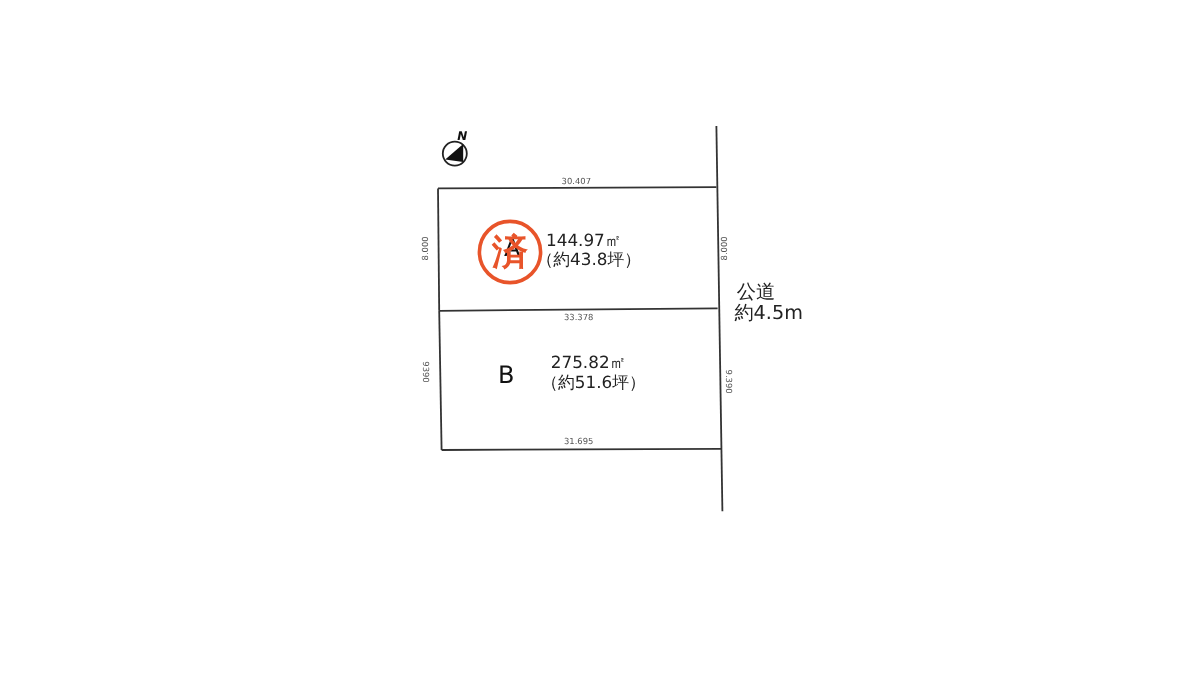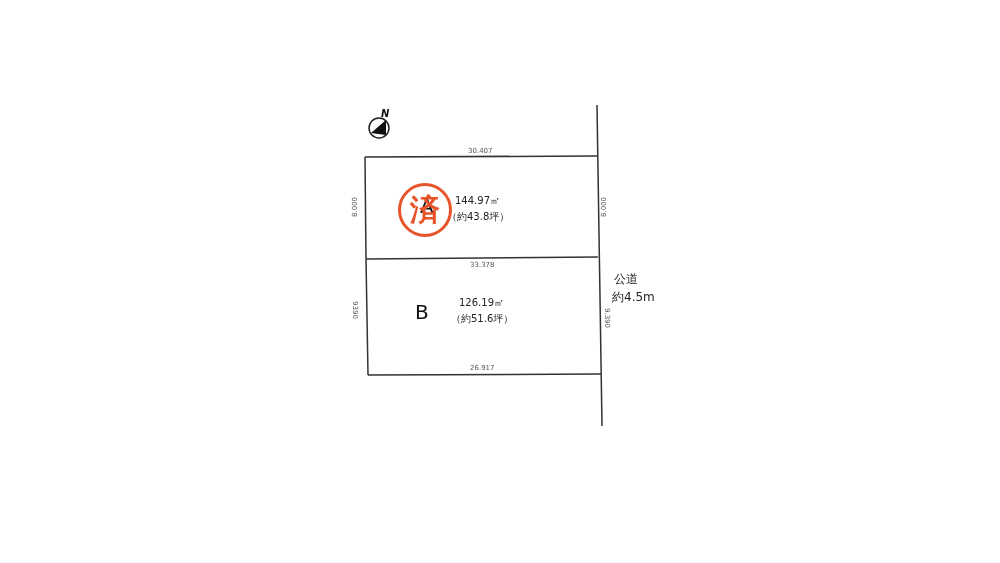--- a/index.html
+++ b/index.html
@@ -2,23 +2,23 @@
 <html><head>
 <meta charset="utf-8">
 <style>
   html, body { margin:0; padding:0; background:#ffffff; }
   body { width:1000px; height:563px; position:relative; overflow:hidden;
          font-family:"DejaVu Sans", sans-serif; color:#222; }
   .plan { position:absolute; left:0; top:0; width:1000px; height:563px; }
   .dim { position:absolute; font-size:7px; color:#555; white-space:nowrap; }
   .dim.v { transform:rotate(-90deg); transform-origin:center; }
   .dim.v2 { transform:rotate(90deg); transform-origin:center; }
-  .area { position:absolute; font-size:10px; color:#222; line-height:16px; white-space:nowrap; }
+  .area { position:absolute; font-size:14px; color:#222; line-height:16px; white-space:nowrap; }
   .lot-letter { position:absolute; font-size:20px; color:#111; }
-  .road { position:absolute; font-size:12px; color:#222; line-height:18px; white-space:nowrap;margin-top:36px; }
+  .road { position:absolute; font-size:16px; color:#222; line-height:18px; white-space:nowrap; }
   .stamp { position:absolute; left:398px; top:183px; width:54px; height:54px;
            border:3px solid #e8542a; border-radius:50%; box-sizing:border-box;
            display:flex; align-items:center; justify-content:center;
            color:#e8542a; font-size:30px; font-weight:bold; }
 </style>
 </head>
 <body>
 
 <div class="plan">
   <svg width="1000" height="563" style="position:absolute;left:0;top:0">
@@ -48,25 +48,25 @@
   <div class="stamp">
       <span>済</span>
     </div>
   <div class="area" style="left:455px;top:193px">
     <div>144.97㎡</div>
     <div style="margin-left:-8px">（約43.8坪）</div>
   </div>
 
   <div class="dim v2" style="left:346px;top:306px">9390</div>
   <div class="dim v2" style="left:597px;top:314px">9.390</div>
-  <div class="dim" style="left:470px;top:364px">26.917</div>
+  <div class="dim" style="left:470px;top:364px">31.695</div>
 
   <div class="lot-letter" style="left:415px;top:300px">B</div>
   <div class="area" style="left:459px;top:295px">
-    <div>126.19㎡</div>
+    <div>275.82㎡</div>
     <div style="margin-left:-8px">（約51.6坪）</div>
   </div>
 
   <div class="road" style="left:612px;top:234px">
     <div style="margin-left:2px">公道</div>
     <div>約4.5m</div>
   </div>
 </div>
 
 </body></html>

